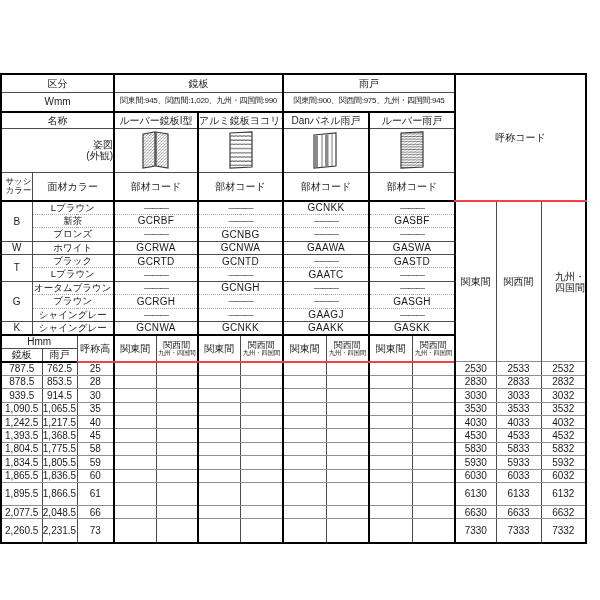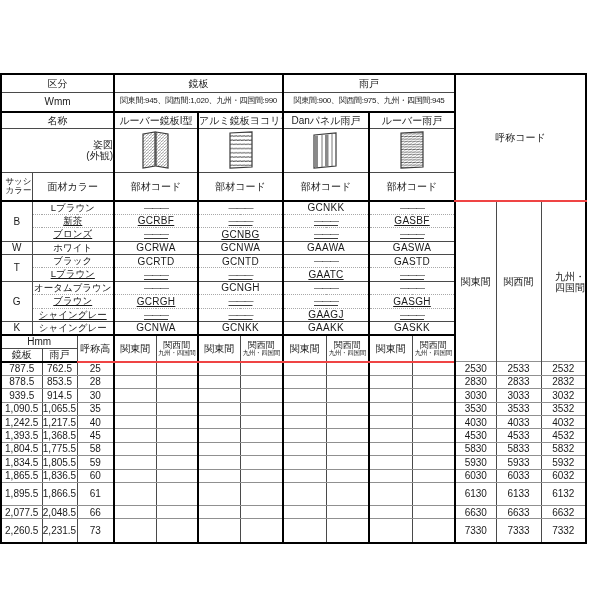--- a/index.html
+++ b/index.html
@@ -14,21 +14,21 @@
     border:1px solid #4a4a4a;padding:0;margin:0;
     text-align:center;vertical-align:middle;
     font-size:10px;line-height:1.12;overflow:hidden;white-space:nowrap;
   }
   
   .vl{border-left:2px solid #000;}
   .b2{border-bottom:2px solid #ef4444;}
   tr.tb td{border-bottom:2px solid #000;}
   
   tr.db td{border-bottom:1px dotted #a8a8a8;}
-  tr.dt td{border-top:1px dotted #a8a8a8;text-decoration:underline;}
+  tr.dt td{border-top:1px dotted #a8a8a8;}
   
   tr.dr td{border-top:1px solid #909090;border-bottom:1px solid #909090;}
   .small{font-size:8px;letter-spacing:-0.3px;margin-left:9px;}
   .tiny{font-size:6.5px;display:block;letter-spacing:-0.3px;}
   .stack span{display:block;text-align:right;}
   .cname{font-size:9.5px;}
   .code{font-size:10px;letter-spacing:0.3px;}
   .dash{color:#3c3c3c;letter-spacing:-1px;font-size:9px;}
   .hnum{font-size:10px;}
   .rnum{font-size:10px;}

